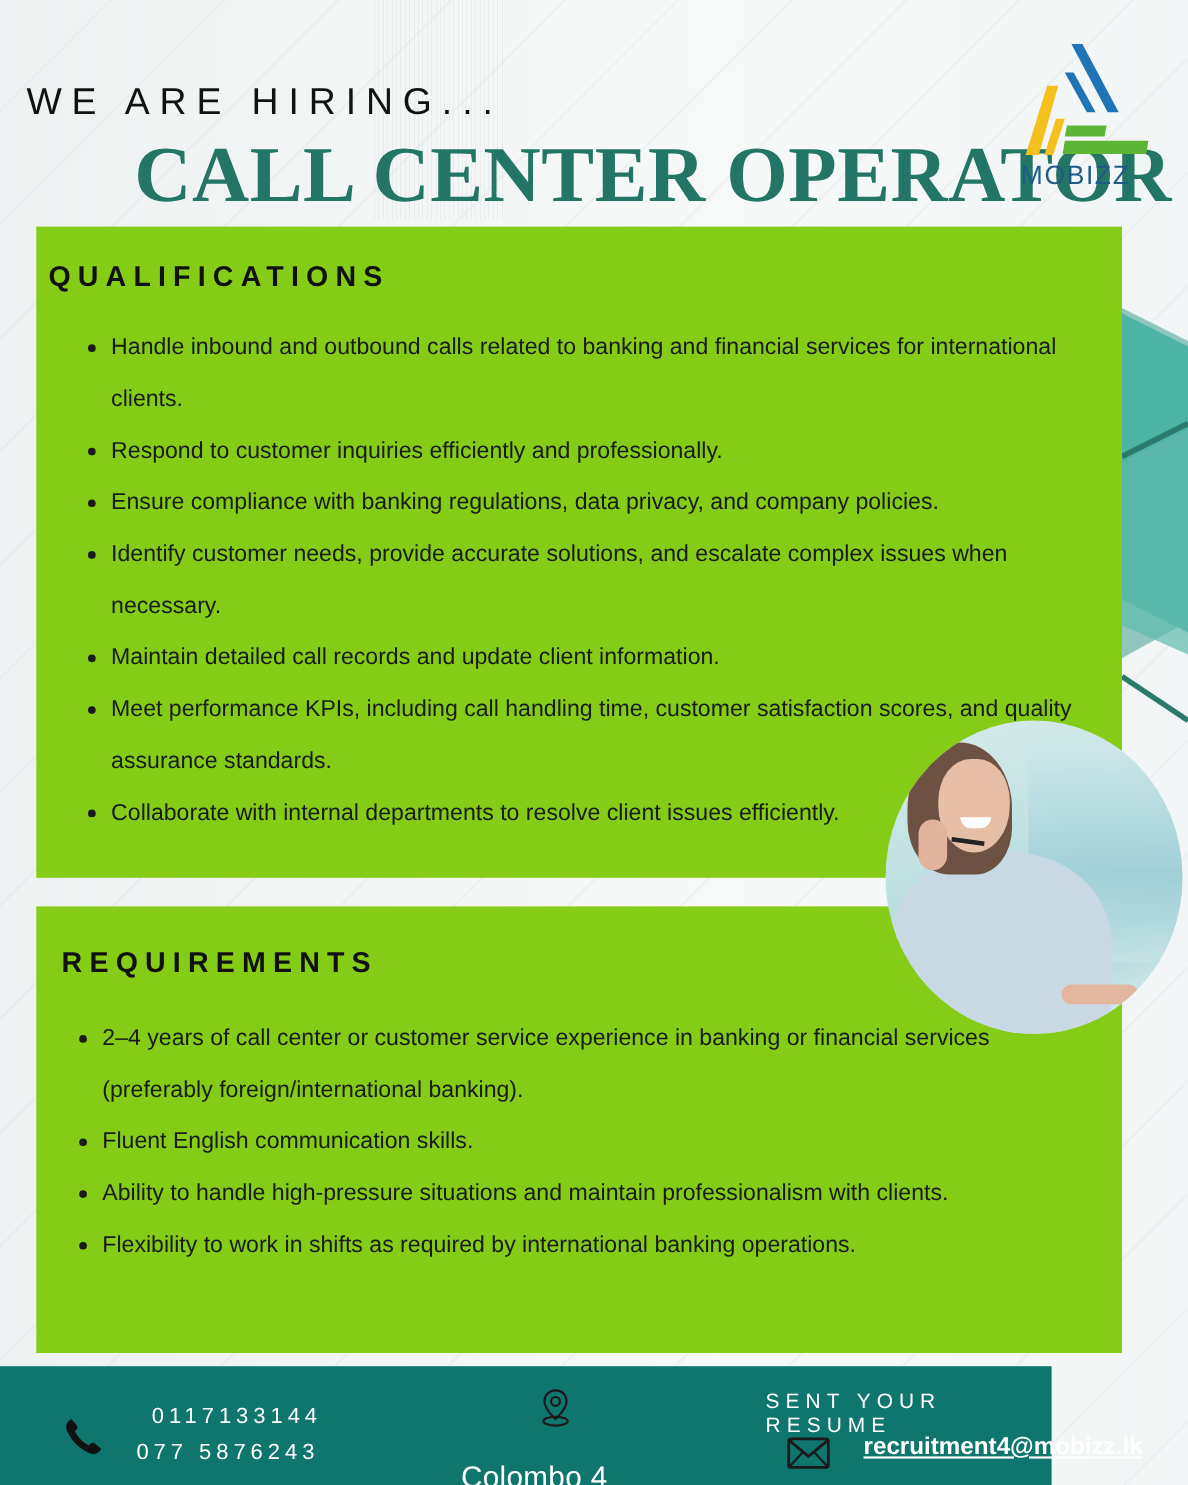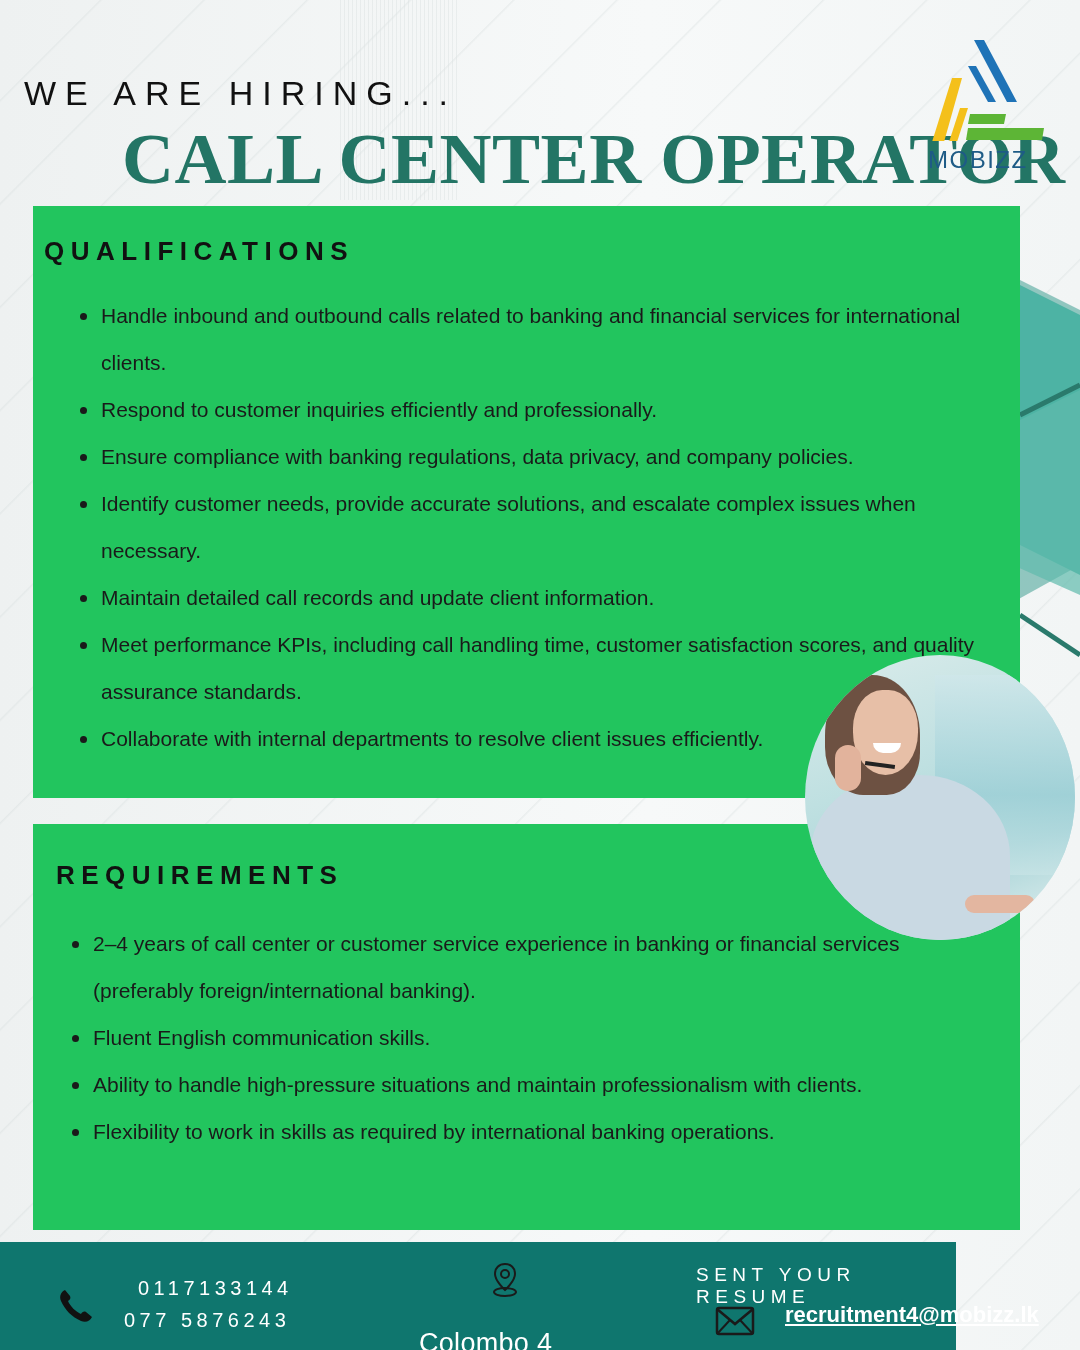--- a/index.html
+++ b/index.html
@@ -41,21 +41,21 @@
   .logo-text {
     position: absolute; left: 6px; top: 110px;
     font-size: 24px; letter-spacing: 1.5px; color: #1e5b86; font-weight: 400;
   }
 
   
   .deco { position: absolute; z-index: 1; }
 
   .panel {
     position: absolute; left: 33px; width: 987px;
-    background: #22c55e;
+    background: #84cc16;
     z-index: 2;
   }
   .panel.qual { top: 206px; height: 592px; }
   .panel.req { top: 824px; height: 406px; padding-left: 18px; }
 
   .panel-title {
     position: absolute; font-weight: 700; font-size: 26px; letter-spacing: 6.5px; color: #111;
   }
   .qual .panel-title { left: 11px; top: 30px; }
   .req .panel-title { left: 23px; top: 36px; }
@@ -141,21 +141,21 @@
     <li>Collaborate with internal departments to resolve client issues efficiently.</li>
   </ul>
 </section>
 
 <section class="panel req">
   <h2 class="panel-title">REQUIREMENTS</h2>
   <ul class="items">
     <li>2–4 years of call center or customer service experience in banking or financial services (preferably foreign/international banking).</li>
     <li>Fluent English communication skills.</li>
     <li>Ability to handle high-pressure situations and maintain professionalism with clients.</li>
-    <li>Flexibility to work in skills as required by international banking operations.</li>
+    <li>Flexibility to work in shifts as required by international banking operations.</li>
   </ul>
 </section>
 
 <div class="photo">
   <div class="window"></div>
   <div class="body"></div>
   <div class="hair"></div>
   <div class="face"></div>
   <div class="smile"></div>
   <div class="hand"></div>

